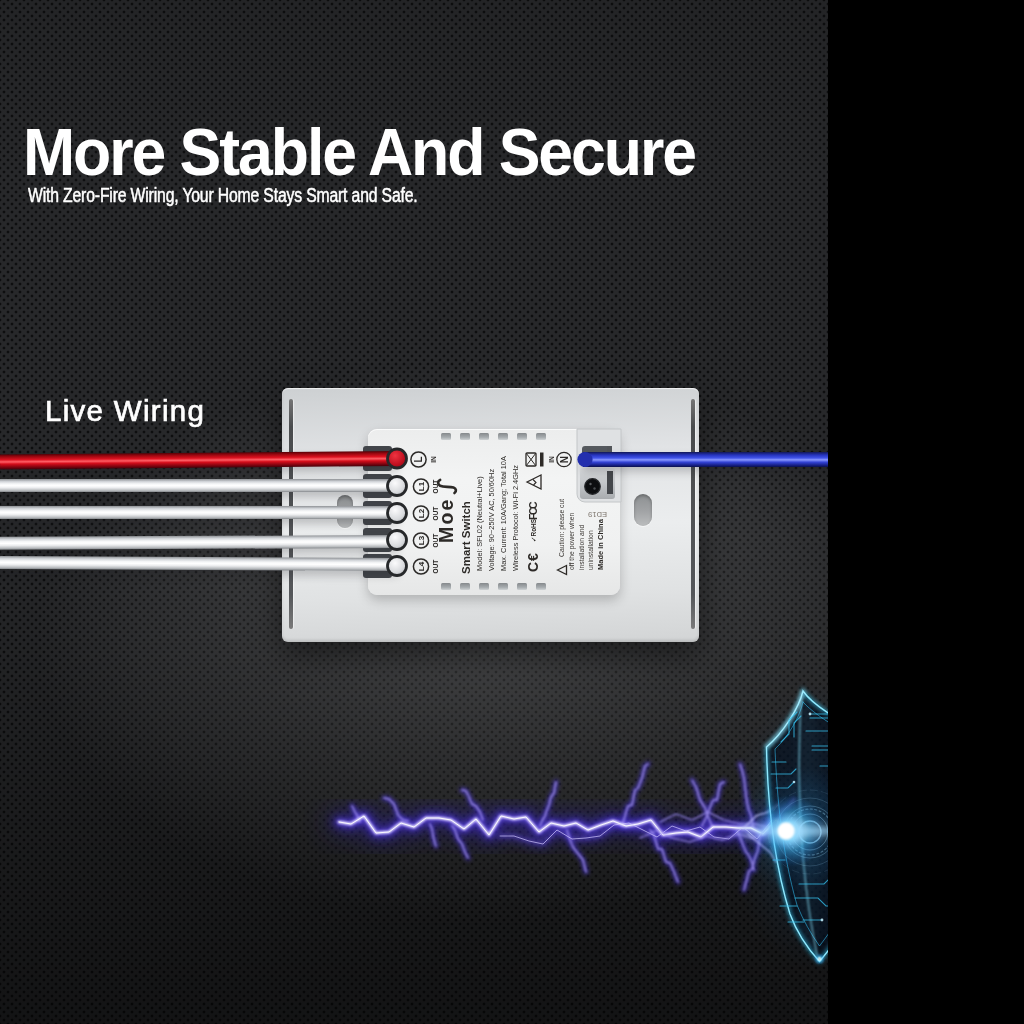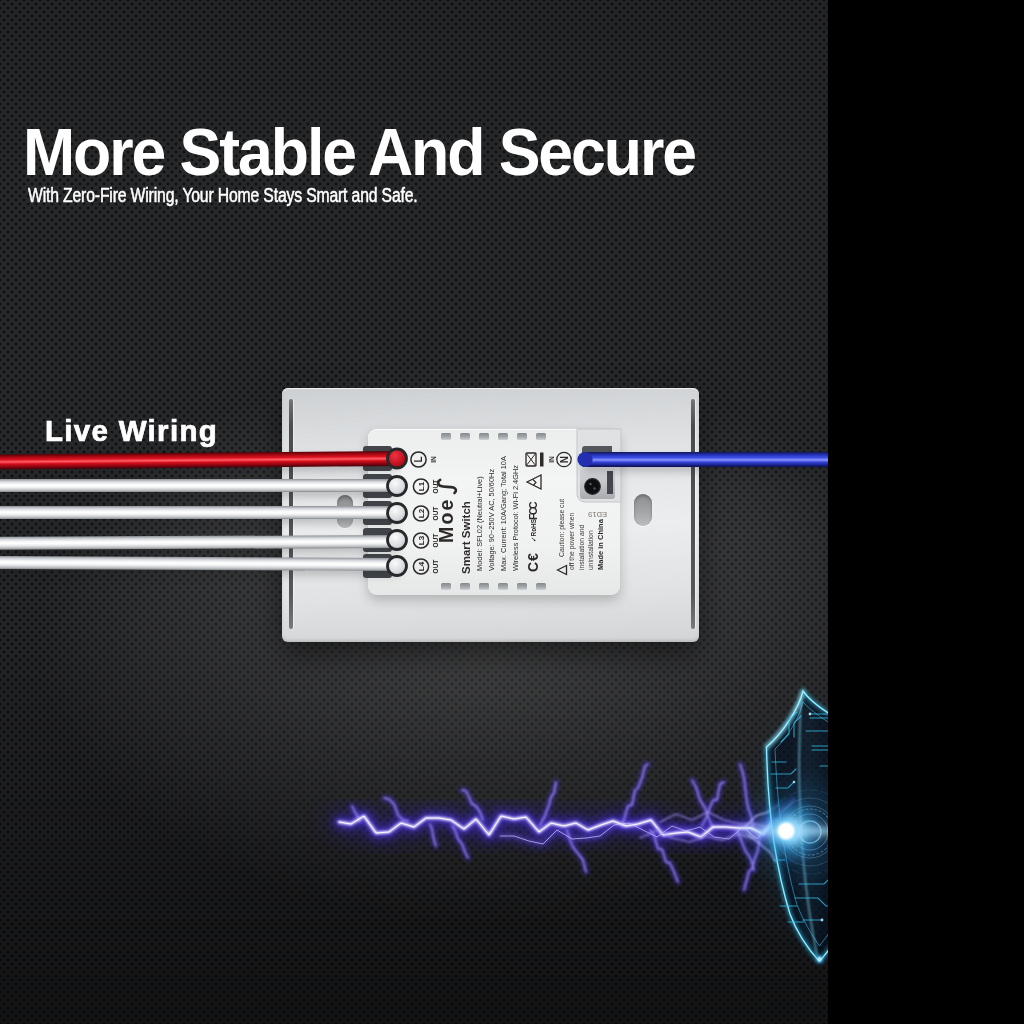--- a/index.html
+++ b/index.html
@@ -18,21 +18,21 @@
   .shade{position:absolute;inset:0;
     background:
       linear-gradient(180deg, rgba(0,0,0,.10) 0%, rgba(0,0,0,0) 18%, rgba(0,0,0,0) 52%, rgba(0,0,0,.30) 78%, rgba(0,0,0,.52) 100%),
       radial-gradient(150% 120% at 48% 42%, rgba(0,0,0,0) 58%, rgba(0,0,0,.34) 100%);}
   h1{position:absolute;left:23px;top:114px;margin:0;color:#fff;
      font-size:66px;font-weight:700;letter-spacing:-2.2px;white-space:nowrap;transform-origin:0 0;transform:scaleX(.9487);}
   .sub{position:absolute;left:28px;top:184px;color:#fff;
      font-size:20px;font-weight:400;letter-spacing:-0.2px;white-space:nowrap;
      -webkit-text-stroke:0.55px #fff;
      transform:scaleX(.787);transform-origin:0 0;}
-  .lbl{position:absolute;color:#fff;font-size:29.5px;font-weight:700;-webkit-text-stroke:0.7px #fff;letter-spacing:1.3px;white-space:nowrap;margin-top:20px;}
+  .lbl{position:absolute;color:#fff;font-size:29.5px;font-weight:400;-webkit-text-stroke:0.7px #fff;letter-spacing:1.3px;white-space:nowrap;}
   .live{left:45px;top:394px;}
   .neutral{left:789px;top:394px;letter-spacing:1.6px;}
   .plate{position:absolute;left:282px;top:388px;width:417px;height:254px;border-radius:6px;
      background:linear-gradient(178deg,#cdd0d2 0%, #e2e4e6 28%, #ebedee 55%, #e0e2e3 80%, #d2d4d5 100%);
      box-shadow:0 12px 30px rgba(0,0,0,.5), inset 0 1px 1px rgba(255,255,255,.7), inset 0 -2px 3px rgba(0,0,0,.12);}
   .slot{position:absolute;width:4px;border-radius:2px;top:11px;height:230px;
      background:linear-gradient(180deg,#757575,#4a4c4e 12%,#55575a 85%,#7a7a7a);
      box-shadow:1px 0 1px rgba(255,255,255,.5);}
   .slotL{left:7px;}
   .slotR{left:409px;}

